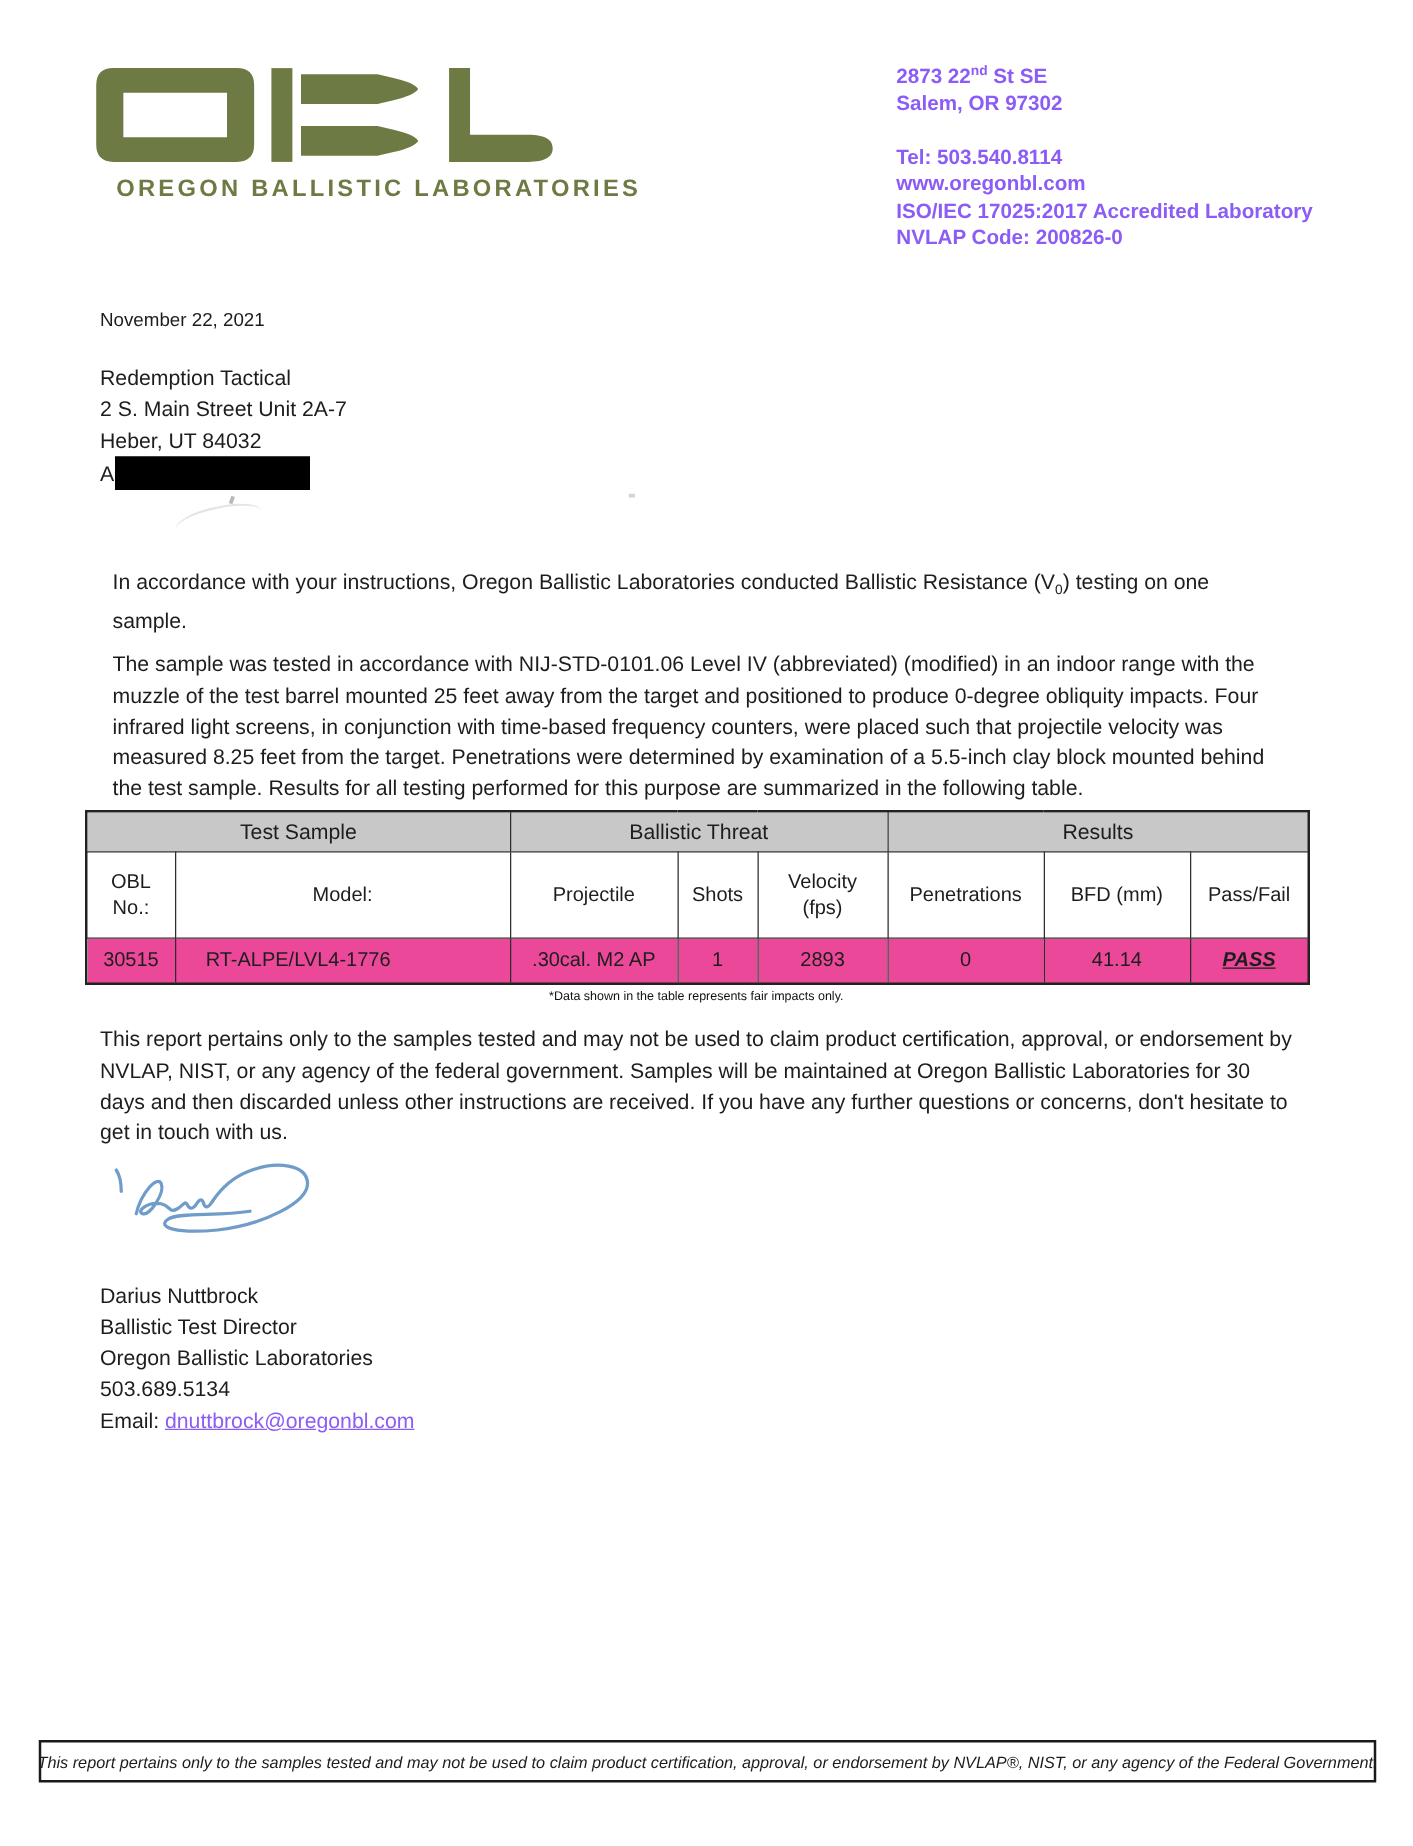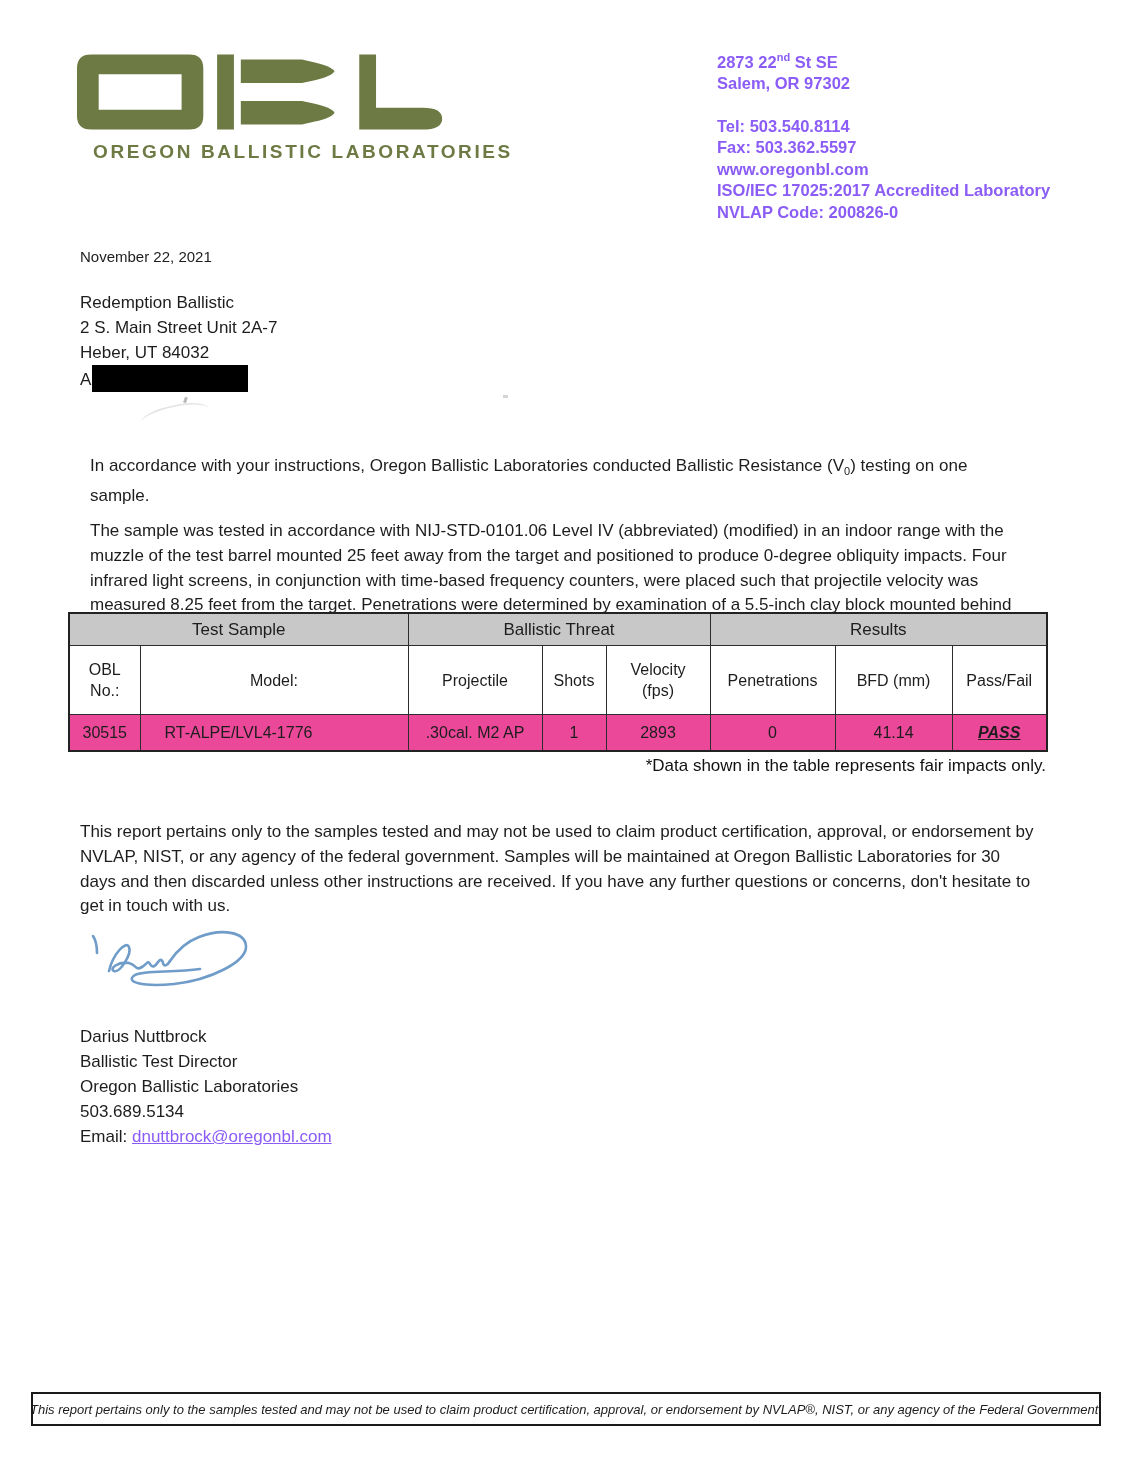--- a/index.html
+++ b/index.html
@@ -32,32 +32,32 @@
   .redaction{
     display:inline-block;width:156px;height:27px;background:#000;
     vertical-align:-7px;margin-left:1px;
   }
   .speck{position:absolute;background:rgba(0,0,0,0.28);}
   .smudge{position:absolute;border-top:2px solid rgba(0,0,0,0.10);border-radius:50%;}
   .body-block{position:absolute;left:80px;top:444px;width:958px;font-size:17px;line-height:24.8px;}
   .body-block p{margin:10px;}
   .body-block sub{font-size:11px;}
   
-  .table-block{position:absolute;left:68px;top:612px;width:978px;}
+  .table-block{position:absolute;left:68px;top:648px;width:978px;}
   table.results{border-collapse:collapse;width:978px;table-layout:fixed;border:2.5px solid #222;}
   table.results th,table.results td{
     border:1.5px solid #2d2d2d;text-align:center;vertical-align:middle;
     font-weight:normal;overflow:hidden;
   }
   tr.group-row th{background:#c8c8c8;height:29px;font-size:17px;}
   tr.colhead-row th{background:#ffffff;height:66px;font-size:16px;line-height:21px;}
   tr.data-row td{background:#ec4899;height:33px;font-size:16px;}
   .th-pad{padding:0 12px;}
   .pass{font-weight:bold;font-style:italic;text-decoration:underline;}
-  .footnote{margin-top:4px;text-align:right;font-size:17px;color:#111;}
+  .footnote{margin-top:4px;text-align:center;font-size:10px;color:#111;}
   
   .closing{position:absolute;left:80px;top:820px;width:958px;font-size:17px;line-height:24.8px;}
   .closing p{margin:0;}
   .sig-svg{position:absolute;left:82px;top:924px;}
   .sig-block{position:absolute;left:80px;top:1024px;font-size:17px;line-height:25px;}
   .email-link{color:#8b5cf6;text-decoration:underline;}
   
   .footer-box{
     position:absolute;left:31px;top:1392px;width:1066px;height:30px;
     border:2.5px solid #1a1a1a;
@@ -84,30 +84,29 @@
       </g>
     </svg>
     <div class="logo-subtitle">OREGON BALLISTIC LABORATORIES</div>
   </div>
 
   <div class="lab-info">
     <div><span>2873 22</span><sup>nd</sup><span> St SE</span></div>
     <div>Salem, OR 97302</div>
     <div class="gap"></div>
     <div>Tel: 503.540.8114</div>
-    <div>Fax: 503.362.5597</div>
     <div>www.oregonbl.com</div>
     <div>ISO/IEC 17025:2017 Accredited Laboratory</div>
     <div>NVLAP Code: 200826-0</div>
   </div>
 
   <div class="date">November 22, 2021</div>
 
   <div class="recipient">
-    <div>Redemption Ballistic</div>
+    <div>Redemption Tactical</div>
     <div>2 S. Main Street Unit 2A-7</div>
     <div>Heber, UT 84032</div>
     <div><span>A</span><span class="redaction"></span></div>
   </div>
 
   <div class="speck" style="left:184px;top:397px;width:3px;height:6px;transform:rotate(20deg);"></div>
   <div class="speck" style="left:503px;top:395px;width:5px;height:3px;opacity:.6;"></div>
   <div class="smudge" style="left:140px;top:405px;width:70px;height:20px;transform:rotate(-12deg);"></div>
 
   <div class="body-block">

